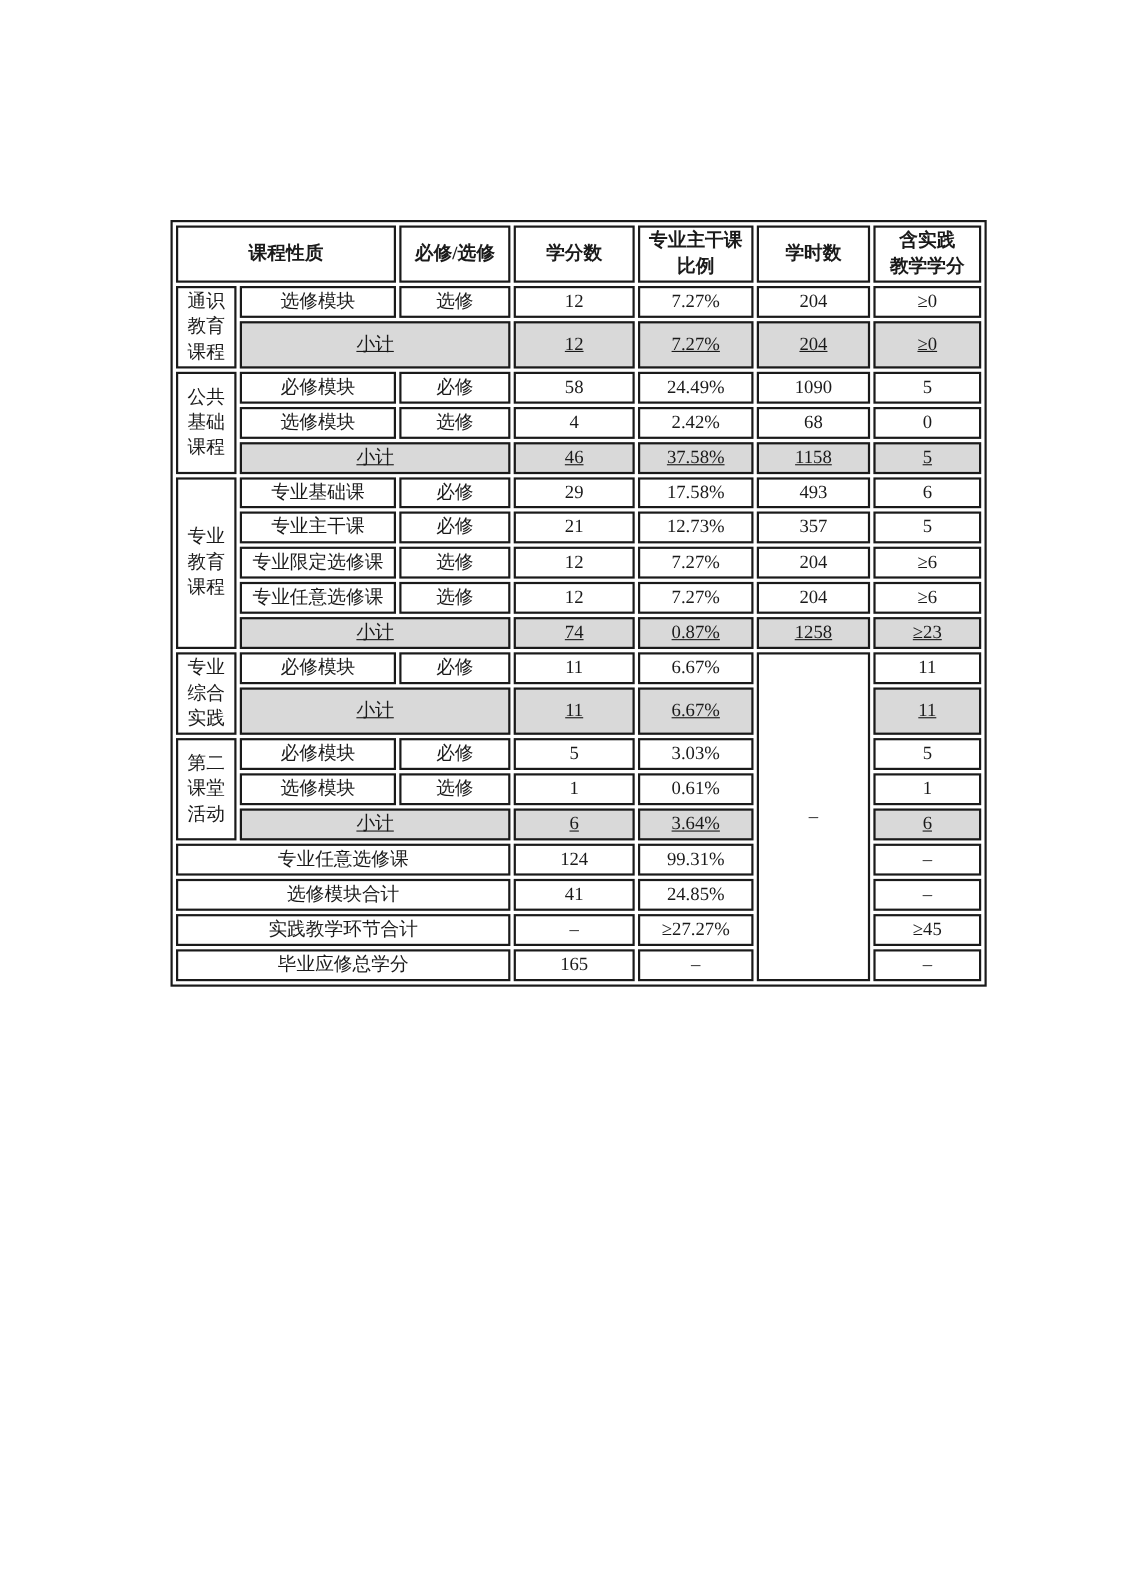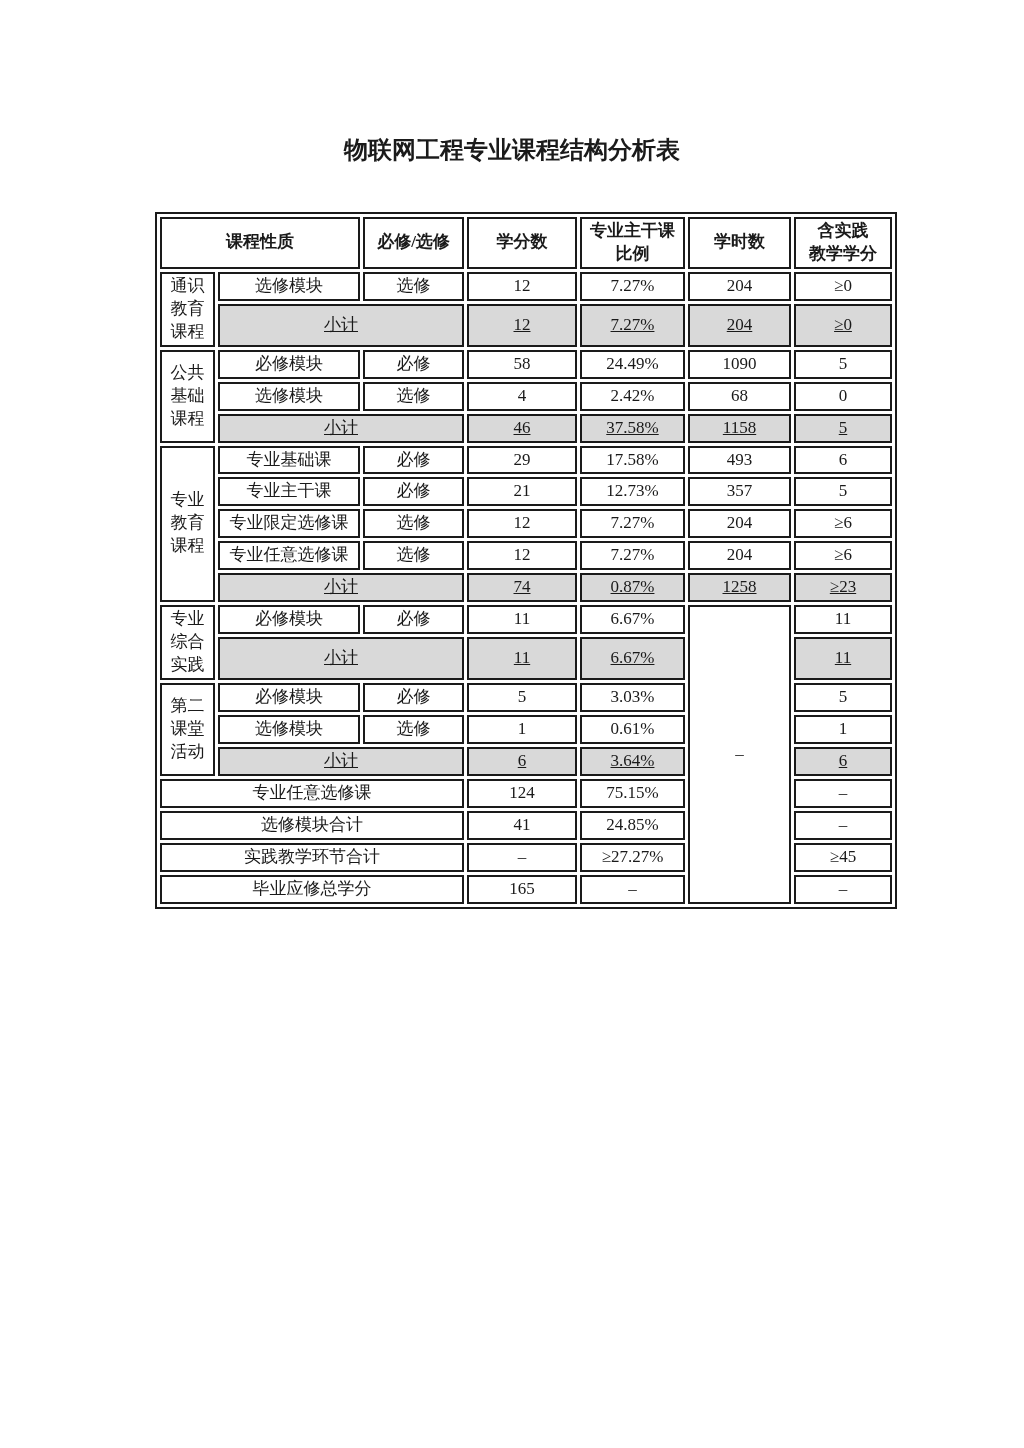--- a/index.html
+++ b/index.html
@@ -22,21 +22,21 @@
     left: 0;
     width: 100%;
     text-align: center;
     font-size: 24px;
     font-weight: bold;
     letter-spacing: 0px;
     color: #1a1a1a;
   }
   table.structure {
     position: absolute;
-    top: 212px;
+    top: 200px;
     left: 155px;
     width: 714px;
     table-layout: fixed;
     border-collapse: separate;
     border-spacing: 3px;
     border: 2px solid #1a1a1a;
     background: #ffffff;
   }
   table.structure td, table.structure th {
     border: 2px solid #1a1a1a;
@@ -71,21 +71,20 @@
   td.merged-hours {
     background: #ffffff;
     vertical-align: middle;
   }
 </style>
 </head>
 <body>
 
 <div class="page">
 
-  <div class="doc-title">物联网工程专业课程结构分析表</div>
 
   <table class="structure">
     <colgroup>
       <col style="width:55px">
         <col style="width:142px">
         <col style="width:101px">
       <col style="width:110px">
         <col style="width:105px">
         <col style="width:103px">
         <col style="width:98px">
@@ -230,21 +229,21 @@
     <tr class="subtotal">
       <td class="gray" colspan="2">小计</td>
       <td class="gray">6</td>
       <td class="gray">3.64%</td>
       <td class="gray">6</td>
     </tr>
 
     <tr>
       <td colspan="3">专业任意选修课</td>
       <td>124</td>
-      <td>75.15%</td>
+      <td>99.31%</td>
       <td>–</td>
     </tr>
     <tr>
       <td colspan="3">选修模块合计</td>
       <td>41</td>
       <td>24.85%</td>
       <td>–</td>
     </tr>
     <tr>
       <td colspan="3">实践教学环节合计</td>

